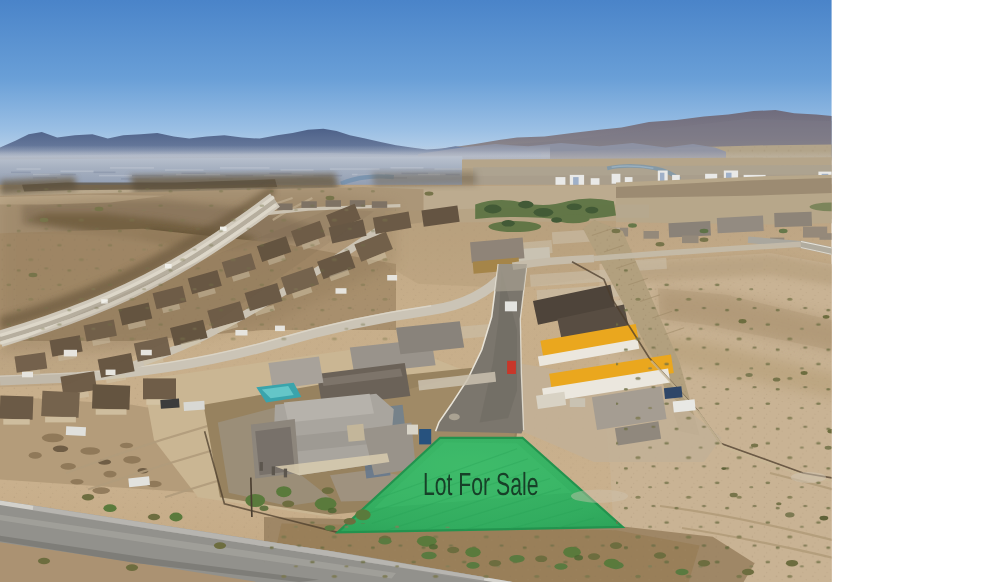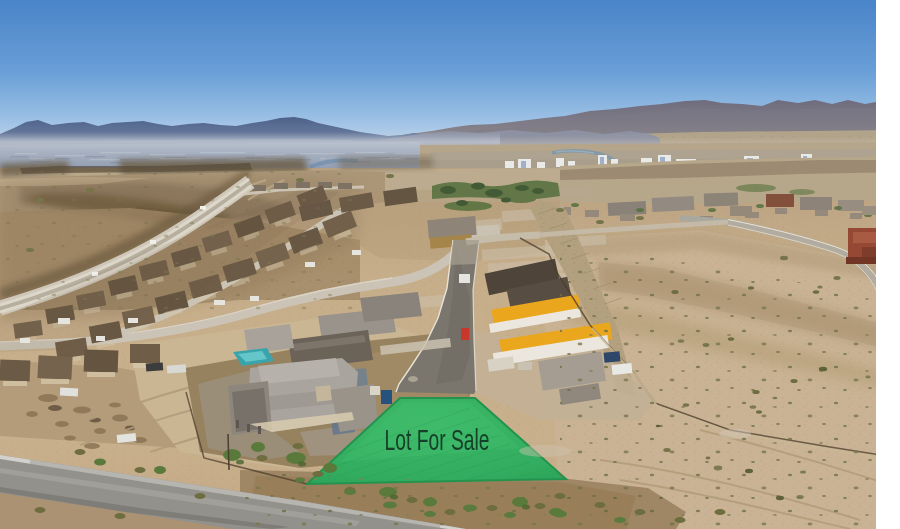--- a/index.html
+++ b/index.html
@@ -1,14 +1,14 @@
 <!DOCTYPE html>
 <html><head><meta charset="utf-8"><style>
 html,body{margin:0;padding:0;background:#fff;}
-#wrap{width:876px;height:529px;overflow:hidden;position:relative;font-family:"Liberation Sans",sans-serif;}
+#wrap{width:756px;height:529px;overflow:hidden;position:relative;font-family:"Liberation Sans",sans-serif;}
 </style></head><body>
 <div id="wrap">
 <svg width="900" height="529" viewBox="0 0 900 529">
 <defs>
 <linearGradient id="sky" x1="0" y1="0" x2="0" y2="1">
 <stop offset="0" stop-color="#4a84c9"></stop>
           <stop offset="0.5" stop-color="#699fd7"></stop>
 <stop offset="0.83" stop-color="#9abfe4"></stop>
           <stop offset="1" stop-color="#bcd3ea"></stop>
 </linearGradient>

